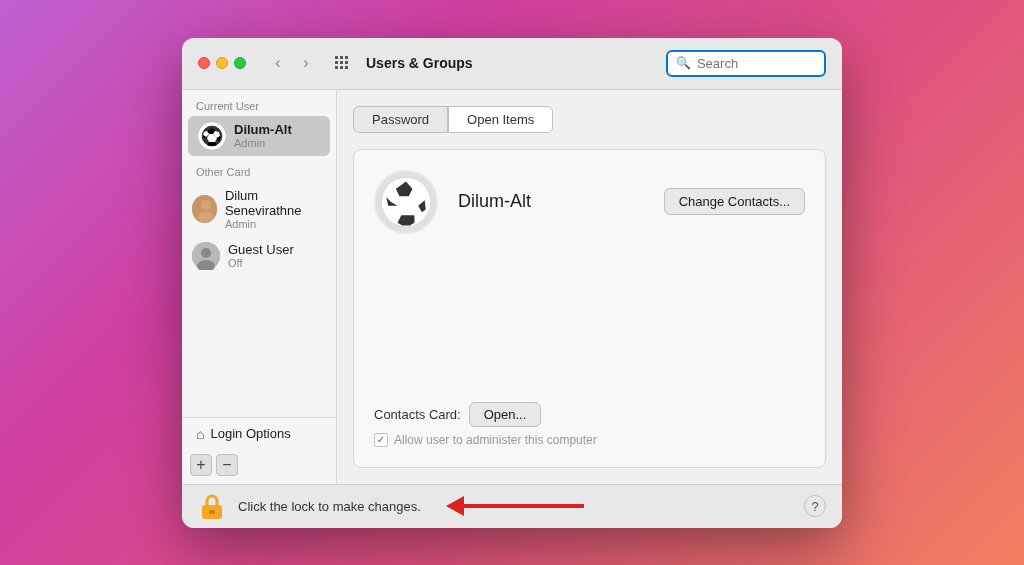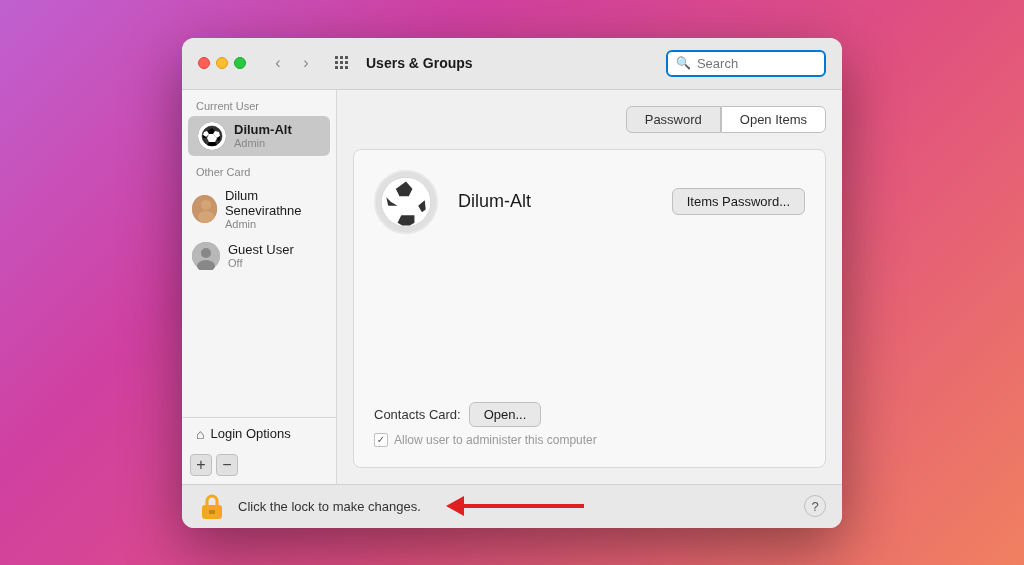--- a/index.html
+++ b/index.html
@@ -245,21 +245,21 @@
       display: flex;
       flex-direction: column;
       padding: 16px;
       background: #f0f0f0;
     }
 
     .tab-bar {
       display: flex;
       gap: 0;
       margin-bottom: 16px;
-      justify-content: flex-end;
+      justify-content: flex-start;
     }
 
     .tab-btn {
       padding: 5px 18px;
       font-size: 13px;
       background: #e8e8e8;
       border: 1px solid #c0c0c0;
       cursor: pointer;
       color: #333;
     }
@@ -556,21 +556,21 @@
               <polygon points="32,10 39,18 35,26 25,26 21,18" fill="#333"></polygon>
               <polygon points="39,18 49,21 52,30 45,36 35,26" fill="white"></polygon>
               <polygon points="21,18 25,26 16,32 11,27 13,18" fill="white"></polygon>
               <polygon points="35,26 45,36 41,46 27,46 23,36 25,26" fill="white"></polygon>
               <polygon points="23,36 13,36 11,27 16,32" fill="#333"></polygon>
               <polygon points="45,36 52,30 53,40 49,43" fill="#333"></polygon>
               <polygon points="27,46 23,54 28,57 36,57 41,54 41,46" fill="#333"></polygon>
             </svg>
           </div>
           <span class="username-large">Dilum-Alt</span>
-          <button class="change-password-btn">Items Password...</button>
+          <button class="change-password-btn">Change Contacts...</button>
         </div>
 
         <div class="contacts-row">
           <span class="contacts-label">Contacts Card:</span>
           <button class="open-btn">Open...</button>
         </div>
 
         <div class="admin-checkbox-row">
           <div class="checkbox">✓</div>
           <span class="admin-label">Allow user to administer this computer</span>

